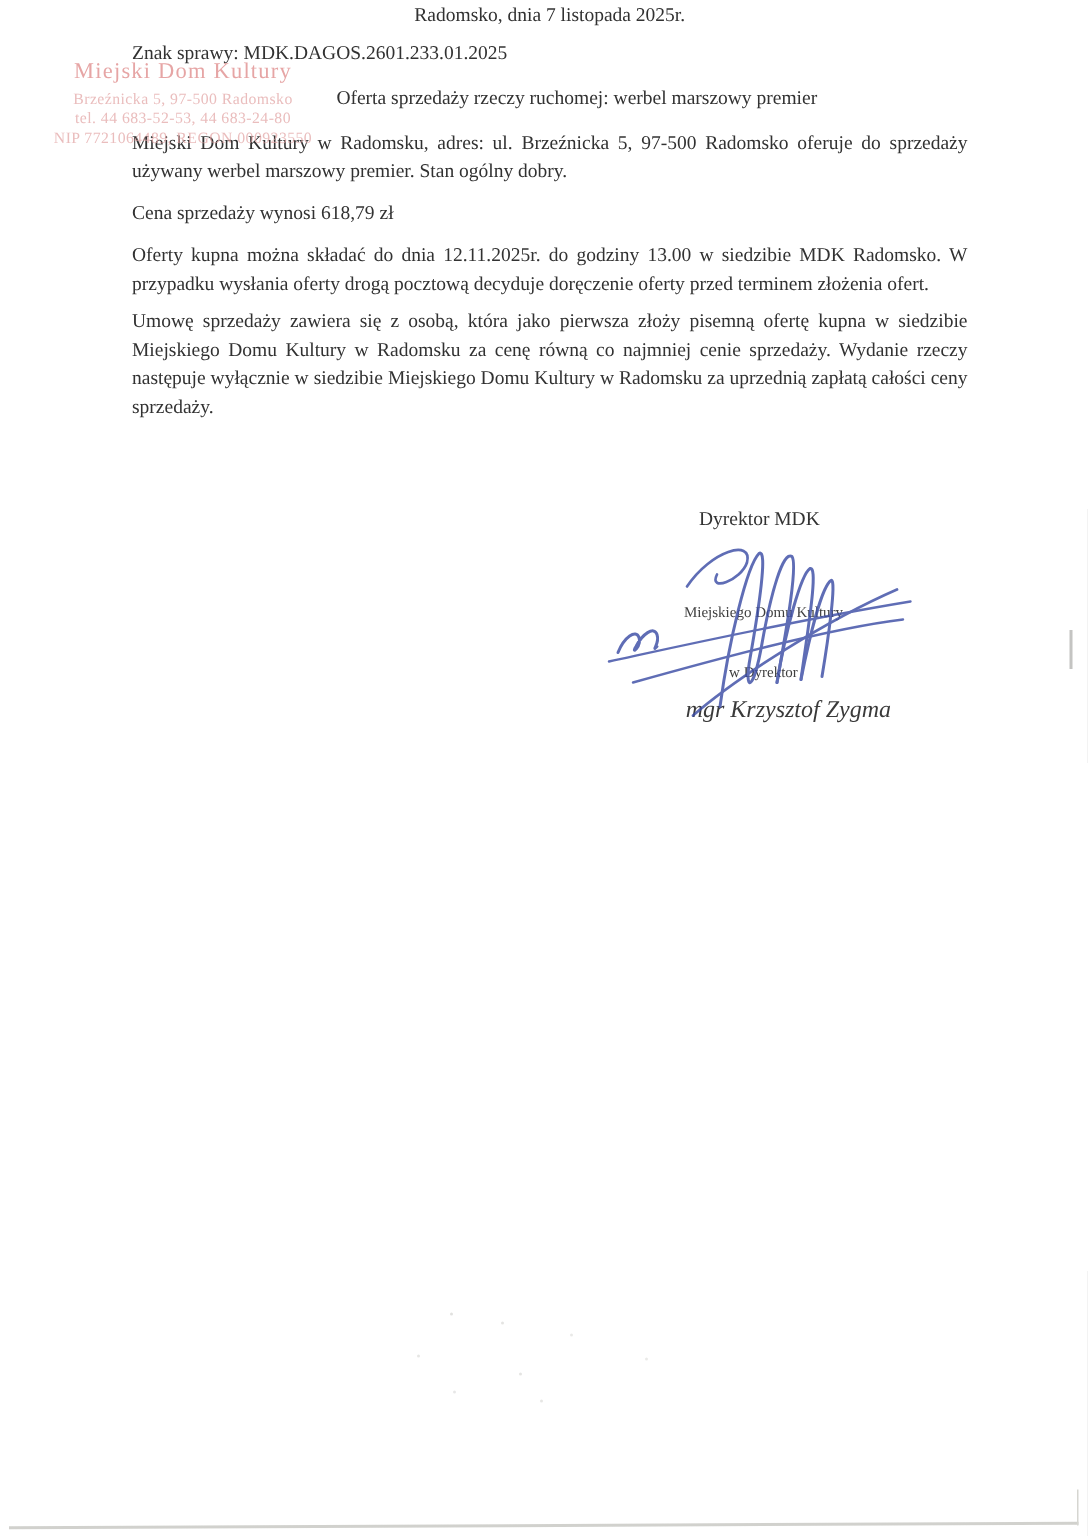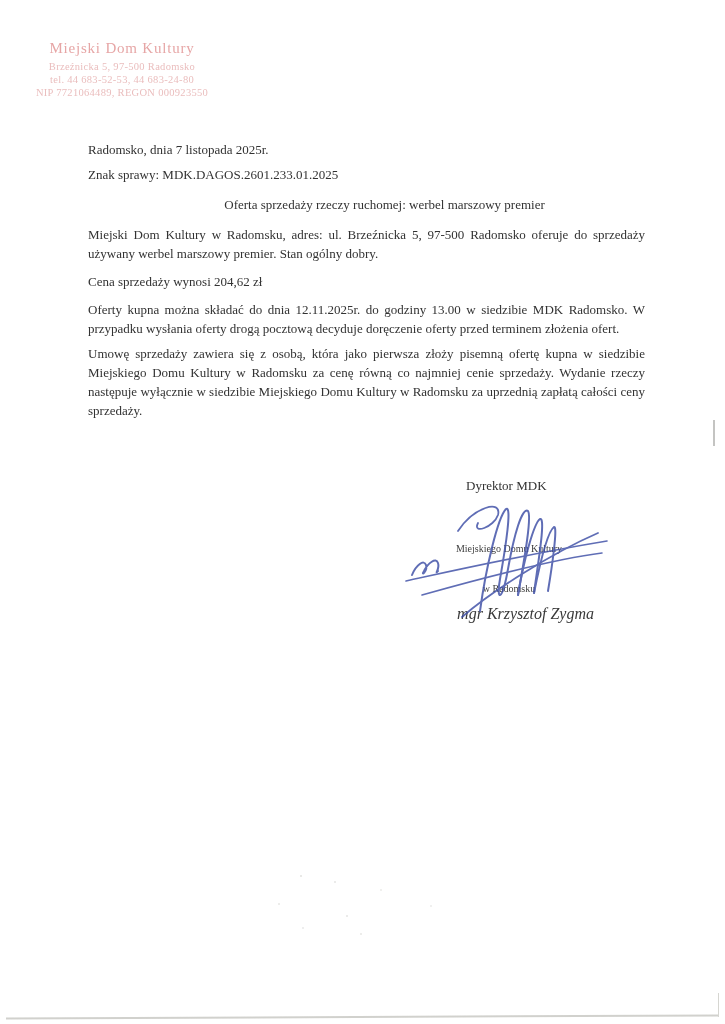--- a/index.html
+++ b/index.html
@@ -20,21 +20,21 @@
     user-select:none;
   }
   .stamp-header .l1{
     font-size:15px;letter-spacing:.8px;color:#e08f8f;opacity:.8;margin-bottom:3px;
   }
   .stamp-header .ls{
     font-size:10.5px;line-height:13px;color:#e2a4a4;opacity:.72;letter-spacing:.3px;
   }
   
   .content{padding:0 80px 0 88px;font-size:13px;line-height:19px;color:#323232;}
-  .date-line{margin-top:140px;text-align:left;}
+  .date-line{text-align:center;}
   .case-number{margin-top:6px;}
   .doc-title{margin-top:11px;text-align:center;padding-left:36px;}
   p.para{margin:11px 0 0 0;}
   p.justify{text-align:justify;}
   p.cena{margin-top:9px;}
   p.p3{margin-top:9px;}
   p.p4{margin-top:6px;}
   
   .sig-area{margin-top:56px;margin-left:378px;}
   .sig-name{margin-top:9px;}
@@ -69,32 +69,32 @@
     <div class="ls">tel. 44 683-52-53, 44 683-24-80</div>
     <div class="ls">NIP 7721064489, REGON 000923550</div>
   </div>
 
   <div class="content">
     <div class="date-line">Radomsko, dnia 7 listopada 2025r.</div>
     <div class="case-number">Znak sprawy: MDK.DAGOS.2601.233.01.2025</div>
     <div class="doc-title">Oferta sprzedaży rzeczy ruchomej: werbel marszowy premier</div>
 
     <p class="para justify">Miejski Dom Kultury w Radomsku, adres: ul. Brzeźnicka 5, 97-500 Radomsko oferuje do sprzedaży używany werbel marszowy premier. Stan ogólny dobry.</p>
-    <p class="para cena">Cena sprzedaży wynosi 204,62 zł</p>
+    <p class="para cena">Cena sprzedaży wynosi 618,79 zł</p>
     <p class="para justify p3">Oferty kupna można składać do dnia 12.11.2025r. do godziny 13.00 w siedzibie MDK Radomsko. W przypadku wysłania oferty drogą pocztową decyduje doręczenie oferty przed terminem złożenia ofert.</p>
     <p class="para justify p4">Umowę sprzedaży zawiera się z osobą, która jako pierwsza złoży pisemną ofertę kupna w siedzibie Miejskiego Domu Kultury w Radomsku za cenę równą co najmniej cenie sprzedaży. Wydanie rzeczy następuje wyłącznie w siedzibie Miejskiego Domu Kultury w Radomsku za uprzednią zapłatą całości ceny sprzedaży.</p>
 
     <div class="sig-area">
       <div class="sig-role">Dyrektor MDK</div>
     </div>
 
     <div class="stamp-sig-wrap">
       <div class="director-stamp">
         <div class="d2">Miejskiego Domu Kultury</div>
-        <div class="d3">w Radomsku</div>
+        <div class="d3">w Dyrektor</div>
         <div class="d4">mgr Krzysztof Zygma</div>
       </div>
       <svg class="signature-svg" width="215" height="125" viewBox="0 0 215 125">
         <g fill="none" stroke="#3d4ea6" stroke-width="2" stroke-linecap="round" opacity="0.82">
           <path d="M10,78 C14,68 22,62 24,68 C26,74 18,80 22,74 C26,66 34,60 36,66 C38,72 32,78 36,74"></path>
           <path d="M4,84 C50,74 120,58 205,44" stroke-width="1.6"></path>
           <path d="M20,98 C70,84 150,62 200,56" stroke-width="1.6"></path>
           <path d="M78,114 C84,70 96,20 104,12 C110,8 104,48 98,82 C94,104 100,106 106,72 C112,38 120,10 126,14 C130,20 122,64 116,98"></path>
           <path d="M116,98 C122,62 132,26 138,22 C144,20 136,66 132,96"></path>
           <path d="M132,96 C138,66 146,34 152,30 C156,28 150,70 146,94"></path>

